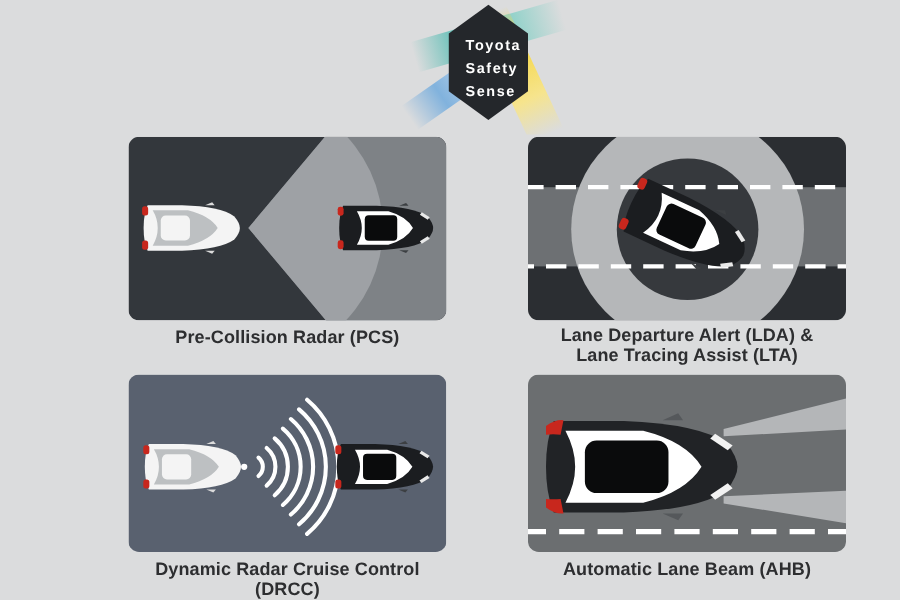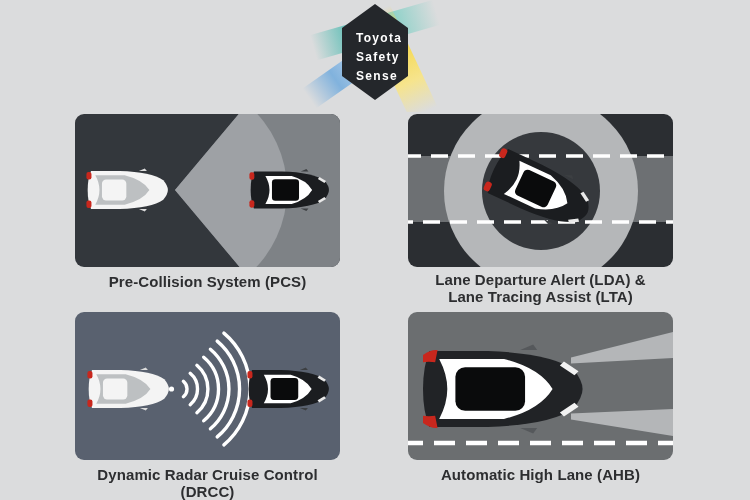--- a/index.html
+++ b/index.html
@@ -1,21 +1,21 @@
 <!DOCTYPE html>
 <html><head>
 <meta charset="utf-8">
 <style>
   html,body{margin:0;padding:0;}
   body{
     width:750px;height:500px;position:relative;overflow:hidden;
     background:#dbdcdd;
     font-family:"Liberation Sans",sans-serif;
   }
-  .stage{position:absolute;inset:0;}
+  .stage{position:absolute;inset:0;margin-left:32px;}
   #logo{position:absolute;left:303px;top:0;width:144px;height:112px;}
   .logo-text{
     fill:#ffffff;
     font-family:"Liberation Sans",sans-serif;
     font-size:12px;font-weight:700;letter-spacing:1.3px;
   }
   .panel{position:absolute;width:265px;border-radius:9px;overflow:hidden;}
   .panel svg{display:block;width:100%;height:100%;}
   #panel-pcs {left:75px; top:114px;height:153px;}
   #panel-lda {left:408px;top:114px;height:153px;}
@@ -151,21 +151,21 @@
   <div class="panel" id="panel-ahb">
     <svg viewBox="0 0 265 148">
       <rect width="265" height="148" fill="#6b6e70"></rect>
       <path d="M163,45.5 L265,20 L265,46 L163,51.5 Z" fill="#b4b6b8"></path>
       <path d="M163,101.5 L265,97 L265,124 L163,107.5 Z" fill="#b4b6b8"></path>
       <use href="#car-ahb" transform="translate(96,77) scale(1.62)"></use>
       <line x1="-6" y1="131" x2="270" y2="131" stroke="#ffffff" stroke-width="4.5" stroke-dasharray="21 11"></line>
     </svg>
   </div>
 
-  <div class="caption" id="caption-pcs">Pre-Collision System (PCS)</div>
+  <div class="caption" id="caption-pcs">Pre-Collision Radar (PCS)</div>
   <div class="caption" id="caption-drcc">Dynamic Radar Cruise Control (DRCC)</div>
   <div class="caption" id="caption-lda">
     <div>Lane Departure Alert (LDA) &amp;</div>
     <div>Lane Tracing Assist (LTA)</div>
   </div>
-  <div class="caption" id="caption-ahb">Automatic High Lane (AHB)</div>
+  <div class="caption" id="caption-ahb">Automatic Lane Beam (AHB)</div>
 
 </div>
 
 </body></html>

